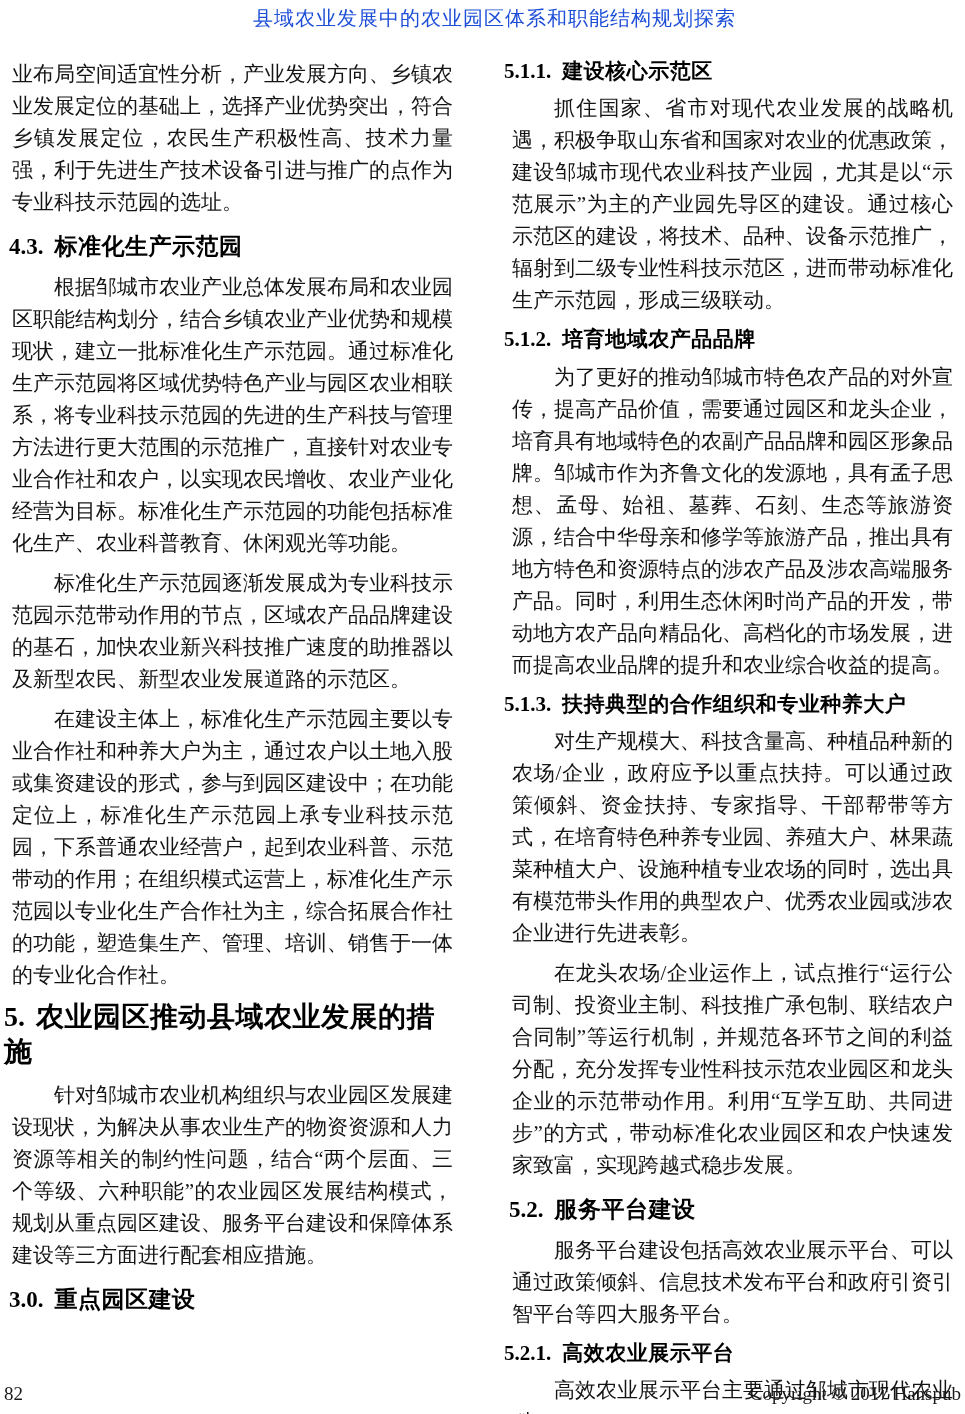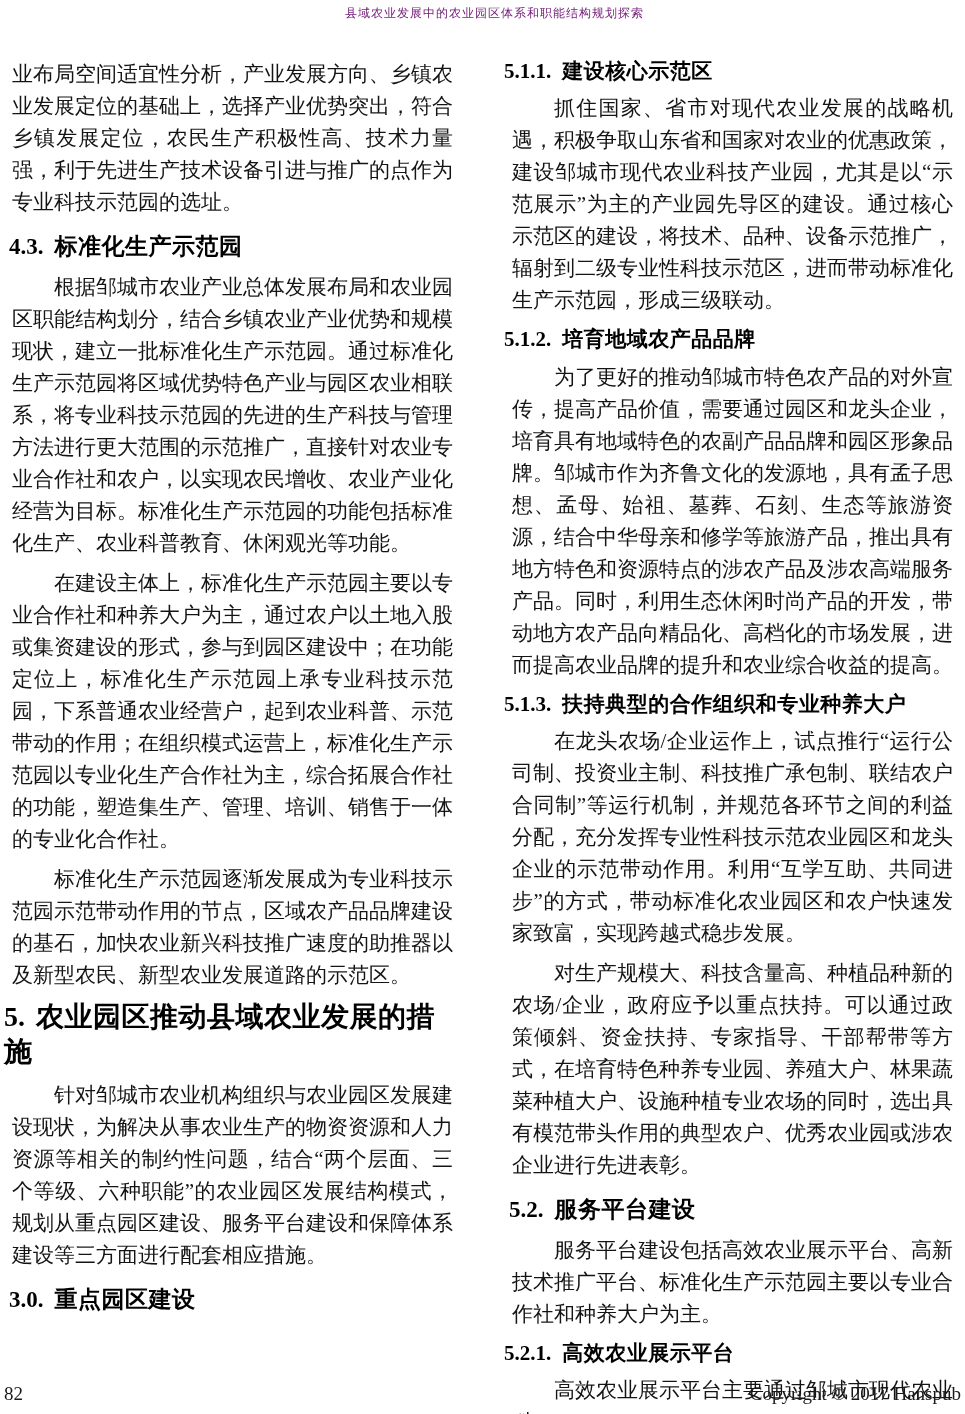--- a/index.html
+++ b/index.html
@@ -8,23 +8,23 @@
     width:965px; height:1414px;
     margin:0 auto;
     background:#ffffff;
     overflow:hidden;
     color:#1a1a1a;
     font-family:"Liberation Serif","DejaVu Serif",serif;
   }
   .running-head {
     position:absolute; top:5px; left:0; right:0;
     text-align:center;
-    font-size:12px;
+    font-size:20px;
     letter-spacing:1px;
-    color:#701a75;
+    color:#1d4ed8;
     padding-left:24px;
   }
   .content {
     position:absolute; top:58px; left:4px; right:4px;
     display:flex;
     gap:43px;
   }
   .col { width:457px; }
   .body-p {
     margin:8px;
@@ -62,22 +62,22 @@
   <div class="running-head">县域农业发展中的农业园区体系和职能结构规划探索</div>
 
   <div class="content">
 
     <div class="col">
       <p class="body-p">业布局空间适宜性分析，产业发展方向、乡镇农业发展定位的基础上，选择产业优势突出，符合乡镇发展定位，农民生产积极性高、技术力量强，利于先进生产技术设备引进与推广的点作为专业科技示范园的选址。</p>
       <div class="h h-l2">
         <span class="num">4.3.</span><span class="ttl">标准化生产示范园</span>
       </div>
       <p class="body-p indent">根据邹城市农业产业总体发展布局和农业园区职能结构划分，结合乡镇农业产业优势和规模现状，建立一批标准化生产示范园。通过标准化生产示范园将区域优势特色产业与园区农业相联系，将专业科技示范园的先进的生产科技与管理方法进行更大范围的示范推广，直接针对农业专业合作社和农户，以实现农民增收、农业产业化经营为目标。标准化生产示范园的功能包括标准化生产、农业科普教育、休闲观光等功能。</p>
+      <p class="body-p indent">标准化生产示范园逐渐发展成为专业科技示范园示范带动作用的节点，区域农产品品牌建设的基石，加快农业新兴科技推广速度的助推器以及新型农民、新型农业发展道路的示范区。</p>
       <p class="body-p indent">在建设主体上，标准化生产示范园主要以专业合作社和种养大户为主，通过农户以土地入股或集资建设的形式，参与到园区建设中；在功能定位上，标准化生产示范园上承专业科技示范园，下系普通农业经营户，起到农业科普、示范带动的作用；在组织模式运营上，标准化生产示范园以专业化生产合作社为主，综合拓展合作社的功能，塑造集生产、管理、培训、销售于一体的专业化合作社。</p>
-      <p class="body-p indent">标准化生产示范园逐渐发展成为专业科技示范园示范带动作用的节点，区域农产品品牌建设的基石，加快农业新兴科技推广速度的助推器以及新型农民、新型农业发展道路的示范区。</p>
       <div class="h h-l1">
         <span class="num">5.</span><span class="ttl">农业园区推动县域农业发展的措施</span>
       </div>
       <p class="body-p indent">针对邹城市农业机构组织与农业园区发展建设现状，为解决从事农业生产的物资资源和人力资源等相关的制约性问题，结合“两个层面、三个等级、六种职能”的农业园区发展结构模式，规划从重点园区建设、服务平台建设和保障体系建设等三方面进行配套相应措施。</p>
       <div class="h h-l2">
         <span class="num">3.0.</span><span class="ttl">重点园区建设</span>
       </div>
     </div>
 
     <div class="col">
@@ -85,26 +85,26 @@
         <span class="num">5.1.1.</span><span class="ttl">建设核心示范区</span>
       </div>
       <p class="body-p indent">抓住国家、省市对现代农业发展的战略机遇，积极争取山东省和国家对农业的优惠政策，建设邹城市现代农业科技产业园，尤其是以“示范展示”为主的产业园先导区的建设。通过核心示范区的建设，将技术、品种、设备示范推广，辐射到二级专业性科技示范区，进而带动标准化生产示范园，形成三级联动。</p>
       <div class="h h-l3">
         <span class="num">5.1.2.</span><span class="ttl">培育地域农产品品牌</span>
       </div>
       <p class="body-p indent">为了更好的推动邹城市特色农产品的对外宣传，提高产品价值，需要通过园区和龙头企业，培育具有地域特色的农副产品品牌和园区形象品牌。邹城市作为齐鲁文化的发源地，具有孟子思想、孟母、始祖、墓葬、石刻、生态等旅游资源，结合中华母亲和修学等旅游产品，推出具有地方特色和资源特点的涉农产品及涉农高端服务产品。同时，利用生态休闲时尚产品的开发，带动地方农产品向精品化、高档化的市场发展，进而提高农业品牌的提升和农业综合收益的提高。</p>
       <div class="h h-l3">
         <span class="num">5.1.3.</span><span class="ttl">扶持典型的合作组织和专业种养大户</span>
       </div>
+      <p class="body-p indent">对生产规模大、科技含量高、种植品种新的农场/企业，政府应予以重点扶持。可以通过政策倾斜、资金扶持、专家指导、干部帮带等方式，在培育特色种养专业园、养殖大户、林果蔬菜种植大户、设施种植专业农场的同时，选出具有模范带头作用的典型农户、优秀农业园或涉农企业进行先进表彰。</p>
       <p class="body-p indent">在龙头农场/企业运作上，试点推行“运行公司制、投资业主制、科技推广承包制、联结农户合同制”等运行机制，并规范各环节之间的利益分配，充分发挥专业性科技示范农业园区和龙头企业的示范带动作用。利用“互学互助、共同进步”的方式，带动标准化农业园区和农户快速发家致富，实现跨越式稳步发展。</p>
-      <p class="body-p indent">对生产规模大、科技含量高、种植品种新的农场/企业，政府应予以重点扶持。可以通过政策倾斜、资金扶持、专家指导、干部帮带等方式，在培育特色种养专业园、养殖大户、林果蔬菜种植大户、设施种植专业农场的同时，选出具有模范带头作用的典型农户、优秀农业园或涉农企业进行先进表彰。</p>
       <div class="h h-l2">
         <span class="num">5.2.</span><span class="ttl">服务平台建设</span>
       </div>
-      <p class="body-p indent">服务平台建设包括高效农业展示平台、高新技术推广平台、标准化生产示范园主要以专业合作社和种养大户为主。</p>
+      <p class="body-p indent">服务平台建设包括高效农业展示平台、可以通过政策倾斜、信息技术发布平台和政府引资引智平台等四大服务平台。</p>
       <div class="h h-l3">
         <span class="num">5.2.1.</span><span class="ttl">高效农业展示平台</span>
       </div>
       <p class="body-p indent">高效农业展示平台主要通过邹城市现代农业科</p>
     </div>
 
   </div>
 
   <div class="footer">
     <span>82</span>

